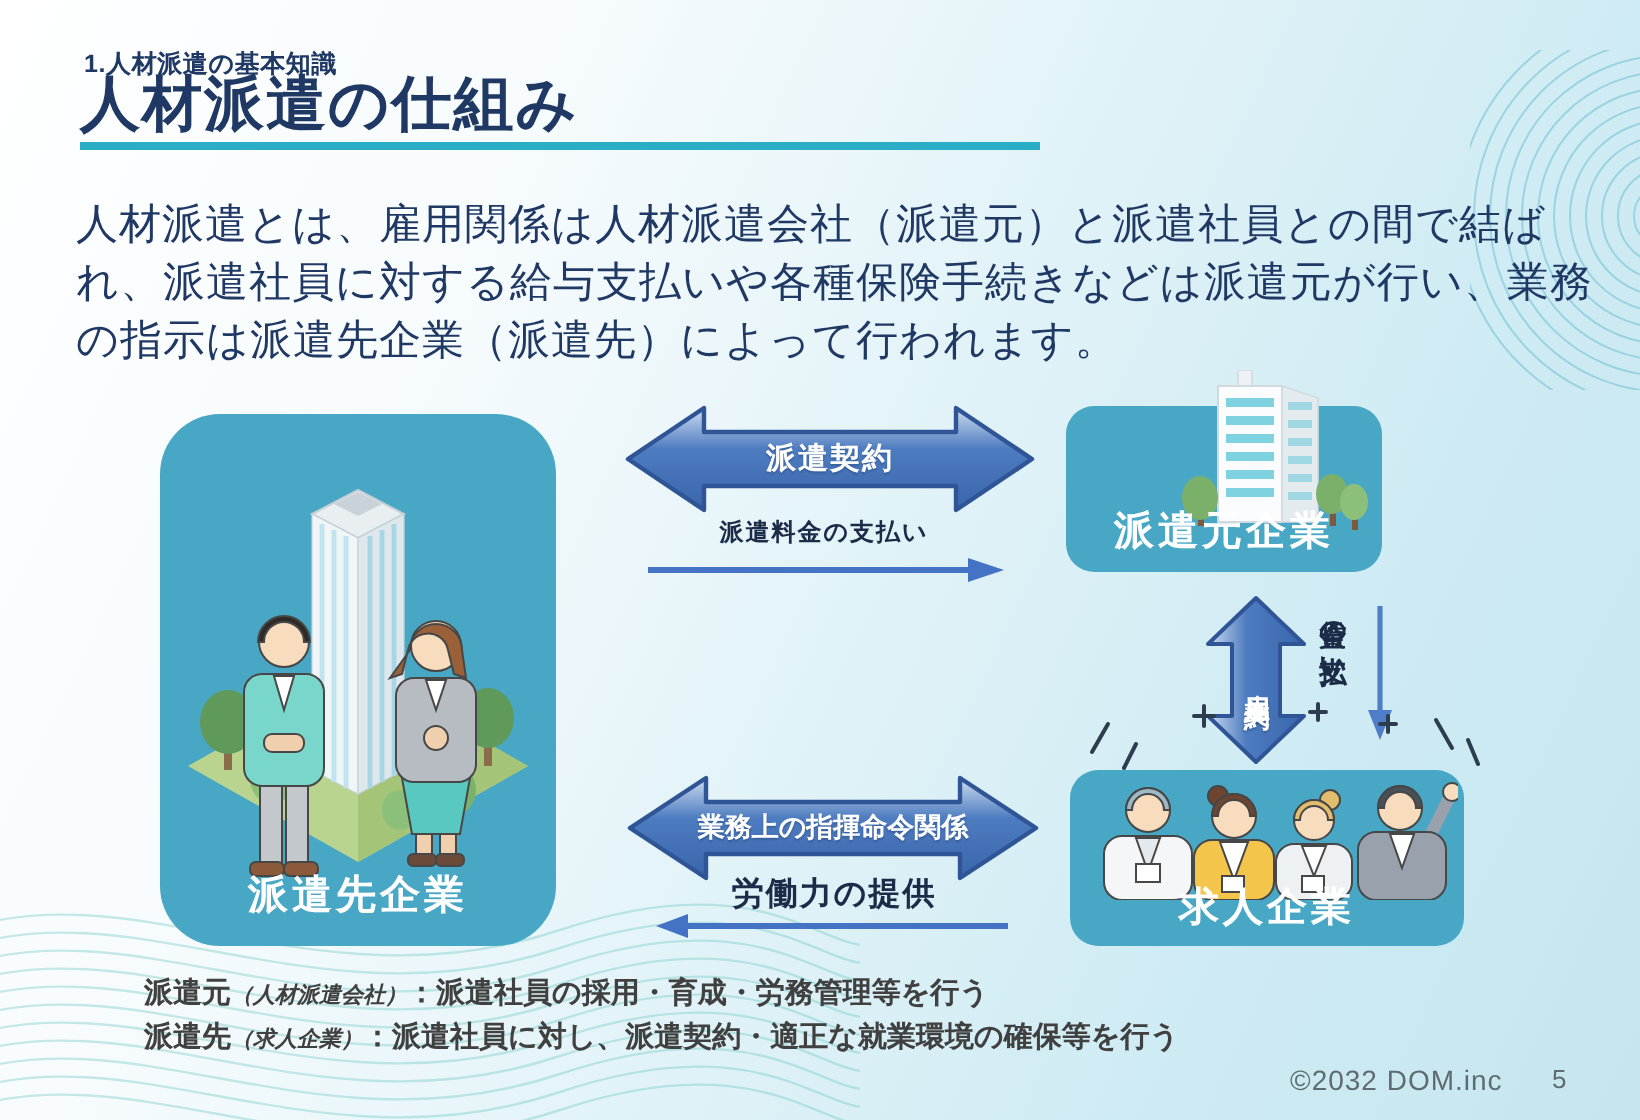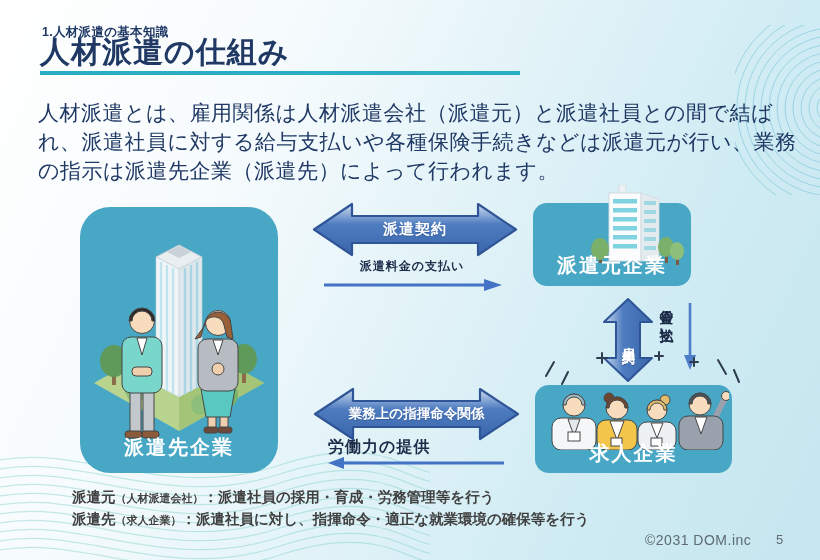--- a/index.html
+++ b/index.html
@@ -59,33 +59,33 @@
   .arrow-employment{ left:602px; top:297px; width:52px; height:86px; }
   .arrow-employment .arrow-label{
     writing-mode:vertical-rl; font-size:13px; letter-spacing:2px;
     display:flex; align-items:center; justify-content:center;
   }
   
   .thin-label{
     position:absolute; font-weight:bold; color:#1b2b48; letter-spacing:1px;
   }
   .fee-label{ left:322px; top:258px; width:180px; text-align:center; font-size:12px; }
-  .labor-label{ left:328px; top:437px; width:178px; font-size:16px; }
+  .labor-label{ left:328px; top:437px; width:178px; text-align:center; font-size:16px; }
   .wage-label{
     position:absolute; left:657px; top:299px; height:84px;
     writing-mode:vertical-rl; font-weight:bold; font-size:13.5px;
     color:#1b2b48; letter-spacing:1px;
   }
   .thin-arrow{ position:absolute; }
   
   .notes{
     position:absolute; left:72px; top:487px;
     color:#404040; font-size:14.5px; line-height:20.5px; font-weight:bold;
   }
-  .note-qualifier{ font-size:11px; font-weight:bold; }
+  .note-qualifier{ font-size:11px; font-weight:bold;font-style:italic; }
   
   .footer-copyright{
     position:absolute; left:645px; top:532px;
     font-size:14px; color:#5f6b72; letter-spacing:.5px;
   }
   .page-number{
     position:absolute; left:776px; top:532px;
     font-size:13px; color:#5f6b72;
   }
 </style>
@@ -335,20 +335,20 @@
   <svg class="thin-arrow" style="left:328px; top:455px;" width="178" height="16" viewBox="0 0 178 16">
     <line x1="14" y1="8" x2="176" y2="8" stroke="#4472c4" stroke-width="3"></line>
     <polygon points="16,2 0,8 16,14" fill="#4472c4"></polygon>
   </svg>
 
   <div class="notes">
     <div class="note-line">
       <span>派遣元</span><span class="note-qualifier">（人材派遣会社）</span><span>：派遣社員の採用・育成・労務管理等を行う</span>
     </div>
     <div class="note-line">
-      <span>派遣先</span><span class="note-qualifier">（求人企業）</span><span>：派遣社員に対し、指揮命令・適正な就業環境の確保等を行う</span>
+      <span>派遣先</span><span class="note-qualifier">（求人企業）</span><span>：派遣社員に対し、派遣契約・適正な就業環境の確保等を行う</span>
     </div>
   </div>
 
-  <div class="footer-copyright">©2031 DOM.inc</div>
+  <div class="footer-copyright">©2032 DOM.inc</div>
   <div class="page-number">5</div>
 
 </div>
 
 </body></html>

